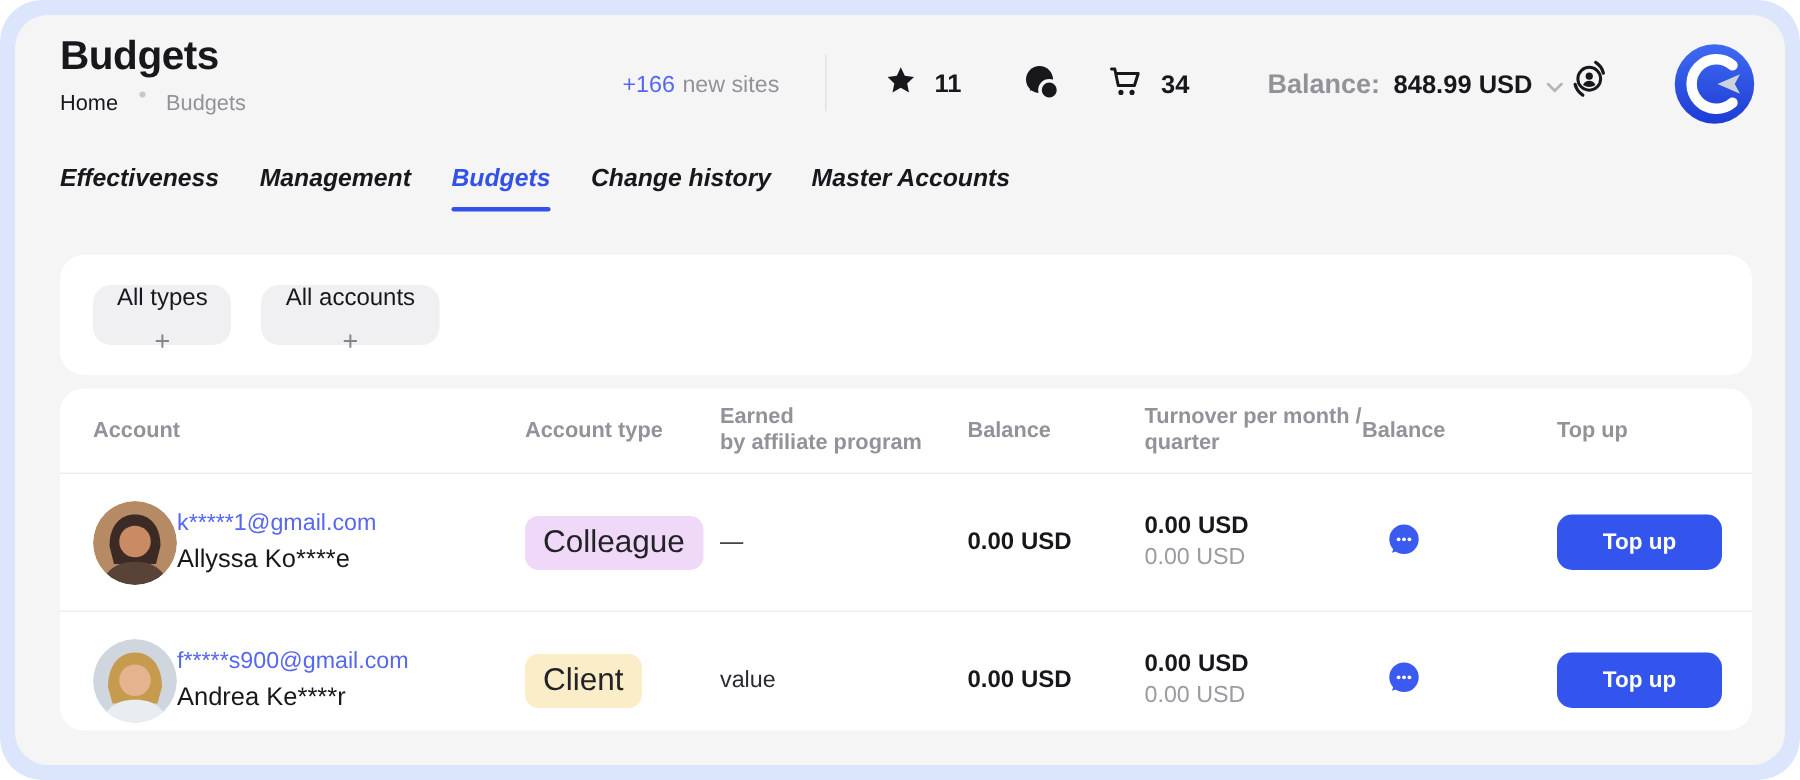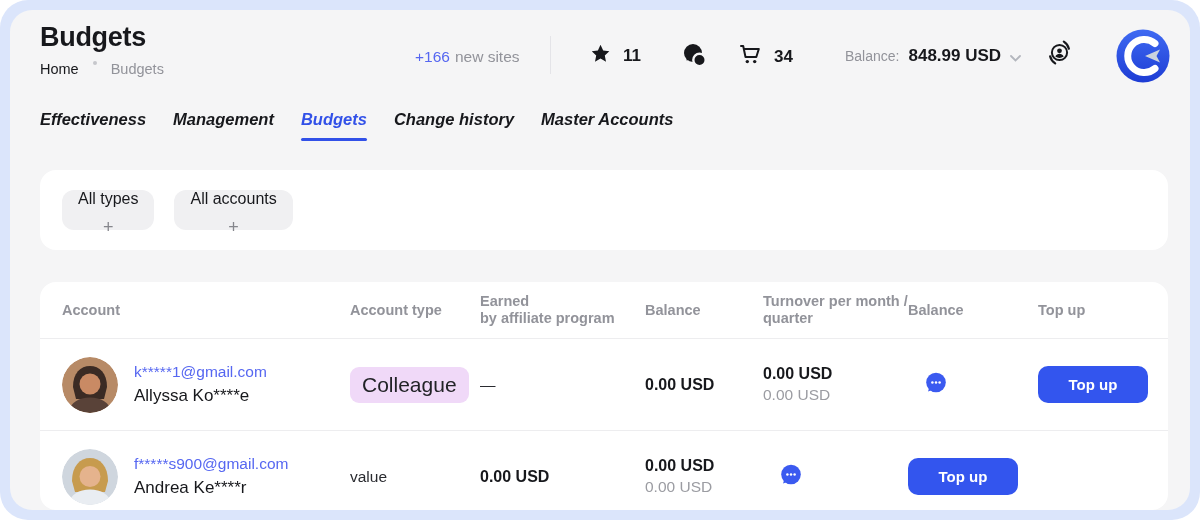--- a/index.html
+++ b/index.html
@@ -30,49 +30,49 @@
   .new-sites .label{color:var(--muted);}
 
   .topbar-divider{position:absolute;left:540px;top:26px;width:1px;height:38px;background:#e4e4e8;}
 
   .stat{position:absolute;display:flex;align-items:center;gap:12px;font-size:17px;font-weight:bold;cursor:pointer;}
   .stat-star{left:580px;top:33px;}
   .stat-cart{left:728px;top:32px;}
   .chat-wrap{position:absolute;left:672px;top:32px;cursor:pointer;}
 
   .balance{position:absolute;left:835px;top:36px;display:flex;align-items:center;gap:9px;cursor:pointer;}
-  .balance-label{font-size:14px;color:var(--muted);}
+  .balance-label{font-size:18px;color:var(--muted);font-weight:bold;}
   .balance-value{font-size:17px;font-weight:bold;}
   .chev{margin-top:2px;}
 
   .support{position:absolute;left:1036px;top:27px;cursor:pointer;}
   .logo{position:absolute;left:1105px;top:18px;width:56px;height:56px;cursor:pointer;}
 
   
   .tabs{position:absolute;left:30px;top:100px;display:flex;gap:27px;font-style:italic;}
   .tab{font-size:16.5px;font-weight:bold;color:var(--text);position:relative;padding-bottom:12px;cursor:pointer;white-space:nowrap;}
   .tab.active{color:var(--accent);}
   .tab.active::after{content:"";position:absolute;left:0;right:0;bottom:0;height:3.5px;border-radius:3px;background:var(--accent);}
 
   
   .filter-card{position:absolute;left:30px;top:160px;width:1128px;height:80px;background:var(--card);
     border-radius:16px;display:flex;align-items:center;gap:20px;padding-left:22px;}
   .pill{height:40px;padding:0 16px;border-radius:12px;background:var(--pill);display:flex;align-items:center;gap:10px;
     font-size:16px;color:var(--text);cursor:pointer;border:none;flex-direction:column;}
   .pill-plus{color:#85868c;font-size:18px;line-height:1;}
 
   
-  .table-card{position:absolute;left:30px;top:272px;width:1128px;height:228px;background:var(--card);
+  .table-card{position:absolute;left:30px;top:249px;width:1128px;height:228px;background:var(--card);
     border-radius:16px;overflow:hidden;}
   .tgrid{display:grid;grid-template-columns:288px 130px 165px 118px 145px 130px 1fr;padding:0 20px 0 22px;align-items:center;}
   .thead{height:56px;color:var(--muted);font-size:14.5px;font-weight:bold;}
   .th-twoline{line-height:1.18;}
   .trow{height:92px;border-top:1px solid var(--divider);}
 
-  .cell-account{display:flex;align-items:center;gap:16px;}
+  .cell-account{display:flex;align-items:center;}
   .avatar{width:56px;height:56px;border-radius:50%;overflow:hidden;flex:0 0 56px;}
   .acc-email{color:var(--link);font-size:15.5px;cursor:pointer;}
   .acc-name{color:var(--text);font-size:17px;margin-top:5px;}
 
   .badge{display:inline-block;padding:6px 12px;border-radius:9px;font-size:21px;color:#222327;width:fit-content;}
   .badge-colleague{background:var(--badge-colleague);}
   .badge-client{background:var(--badge-client);}
 
   .cell-earned{font-size:15.5px;color:#2a2b30;}
   .cell-balance{font-size:16px;font-weight:bold;}
@@ -265,20 +265,23 @@
                 <circle cx="28" cy="27.5" r="10.5" fill="#e5b38d"></circle>
                 <path d="M6 56c2.5-11 11-15.5 22-15.5S47.5 45 50 56z" fill="#e9edf2"></path>
               </g>
             </svg>
           </div>
           <div>
             <div class="acc-email">f*****s900@gmail.com</div>
             <div class="acc-name">Andrea Ke****r</div>
           </div>
         </div>
+        <div>
+          <span class="badge badge-client">Client</span>
+        </div>
         <div class="cell-earned">value</div>
         <div class="cell-balance">0.00 USD</div>
         <div>
           <div class="turnover-main">0.00 USD</div>
           <div class="turnover-sub">0.00 USD</div>
         </div>
         <div class="cell-messages">
           <button class="msg-btn">
             <svg width="27" height="27" viewBox="0 0 27 27">
               <circle cx="14" cy="12.5" r="9.8" fill="#3b5af0"></circle>

